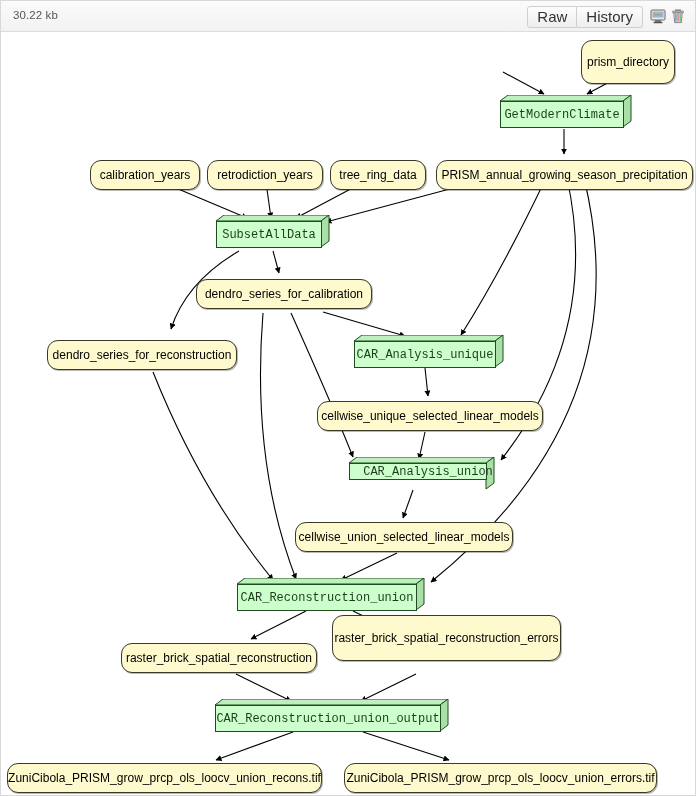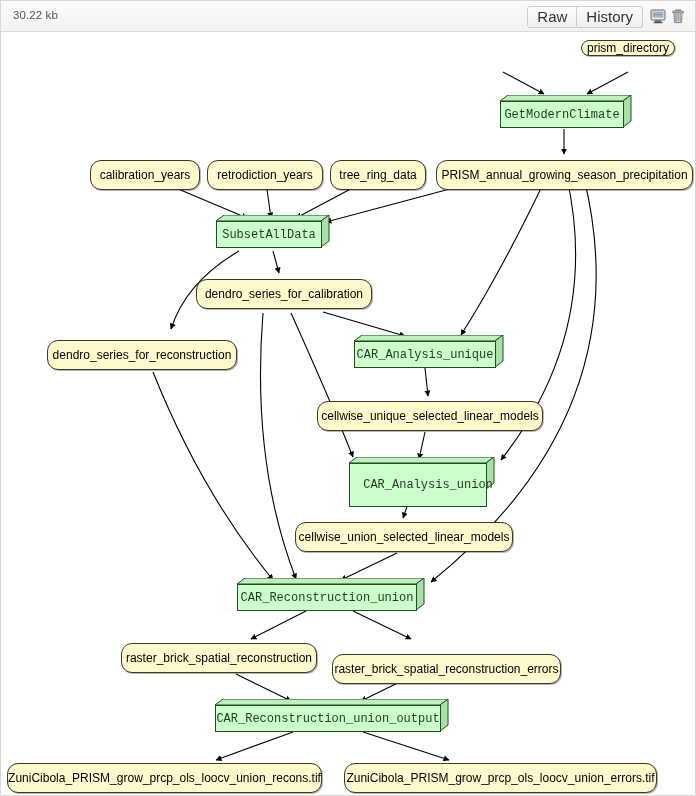--- a/index.html
+++ b/index.html
@@ -156,21 +156,21 @@
         <path d="M235,642 L290,669"></path>
 
         <path d="M415,642 L360,669"></path>
 
         <path d="M292,700 L215,728"></path>
 
         <path d="M362,700 L448,728"></path>
       </g>
     </svg>
 
-    <div class="node data-node" style="left:580px;top:8px;width:94px;height:16px;">
+    <div class="node data-node" style="left:580px;top:8px;width:94px;height:44px;">
       <span>prism_directory</span>
     </div>
 
     <div class="node data-node" style="left:89px;top:128px;width:110px;height:30px;">
       <span>calibration_years</span>
     </div>
     <div class="node data-node" style="left:206px;top:128px;width:116px;height:30px;">
       <span>retrodiction_years</span>
     </div>
     <div class="node data-node" style="left:329px;top:128px;width:96px;height:30px;">
@@ -190,21 +190,21 @@
     <div class="node data-node" style="left:316px;top:369px;width:226px;height:30px;">
       <span>cellwise_unique_selected_linear_models</span>
     </div>
     <div class="node data-node" style="left:294px;top:490px;width:218px;height:30px;">
       <span>cellwise_union_selected_linear_models</span>
     </div>
 
     <div class="node data-node" style="left:120px;top:611px;width:196px;height:30px;">
       <span>raster_brick_spatial_reconstruction</span>
     </div>
-    <div class="node data-node" style="left:331px;top:622px;width:229px;height:30px;">
+    <div class="node data-node" style="left:331px;top:583px;width:229px;height:46px;">
       <span>raster_brick_spatial_reconstruction_errors</span>
     </div>
 
     <div class="node data-node" style="left:6px;top:731px;width:315px;height:30px;">
       <span>ZuniCibola_PRISM_grow_prcp_ols_loocv_union_recons.tif</span>
     </div>
     <div class="node data-node" style="left:343px;top:731px;width:313px;height:30px;">
       <span>ZuniCibola_PRISM_grow_prcp_ols_loocv_union_errors.tif</span>
     </div>
 
@@ -236,21 +236,21 @@
       <div class="proc-node" style="width:142px;height:27px;">
         <span>CAR_Analysis_unique</span>
       </div>
     </div>
 
     <div class="proc-wrap" style="left:348px;top:425px;width:146px;height:33px;">
       <svg class="proc-top" width="146" height="33" viewBox="0 0 146 33">
         <polygon points="0,6 8,0 145,0 137,6" fill="#bdf0bd" stroke="#1f4d1f" stroke-width="1"></polygon>
         <polygon points="137,6 145,0 145,26 137,32" fill="#a8e0a8" stroke="#1f4d1f" stroke-width="1"></polygon>
       </svg>
-      <div class="proc-node" style="width:138px;height:44px;padding-left:20px;">
+      <div class="proc-node" style="width:138px;height:17px;padding-left:20px;">
         <span>CAR_Analysis_union</span>
       </div>
     </div>
 
     <div class="proc-wrap" style="left:236px;top:546px;width:188px;height:33px;">
       <svg class="proc-top" width="188" height="33" viewBox="0 0 188 33">
         <polygon points="0,6 8,0 187,0 179,6" fill="#bdf0bd" stroke="#1f4d1f" stroke-width="1"></polygon>
         <polygon points="179,6 187,0 187,26 179,32" fill="#a8e0a8" stroke="#1f4d1f" stroke-width="1"></polygon>
       </svg>
       <div class="proc-node" style="width:180px;height:27px;">

